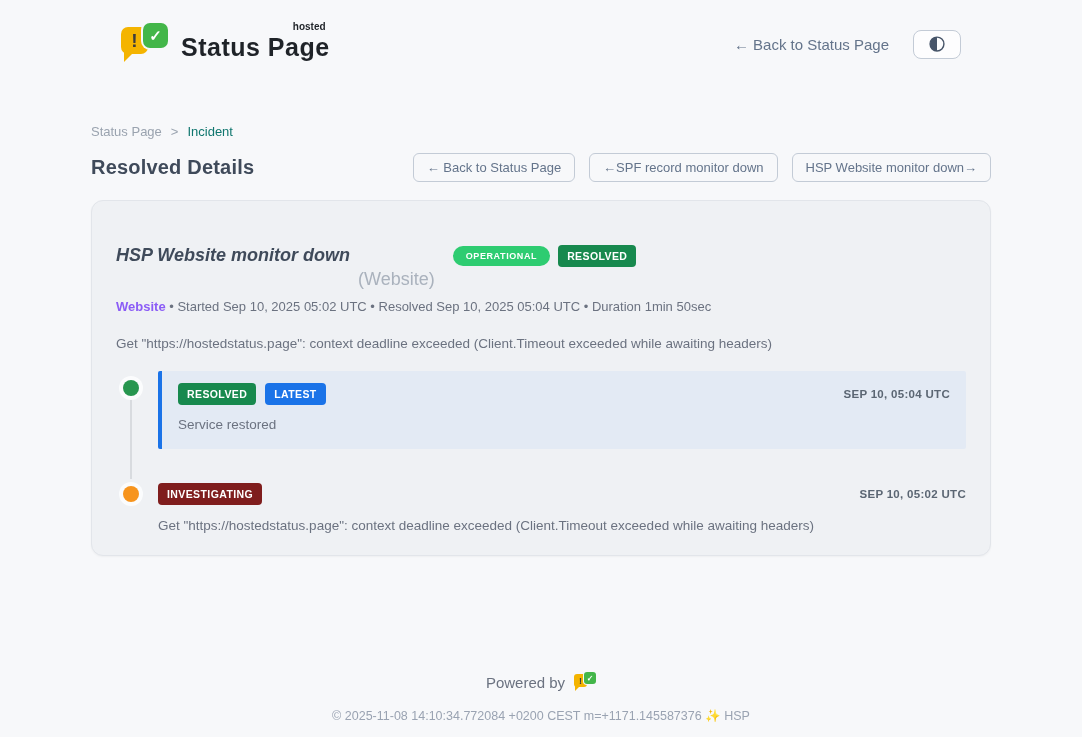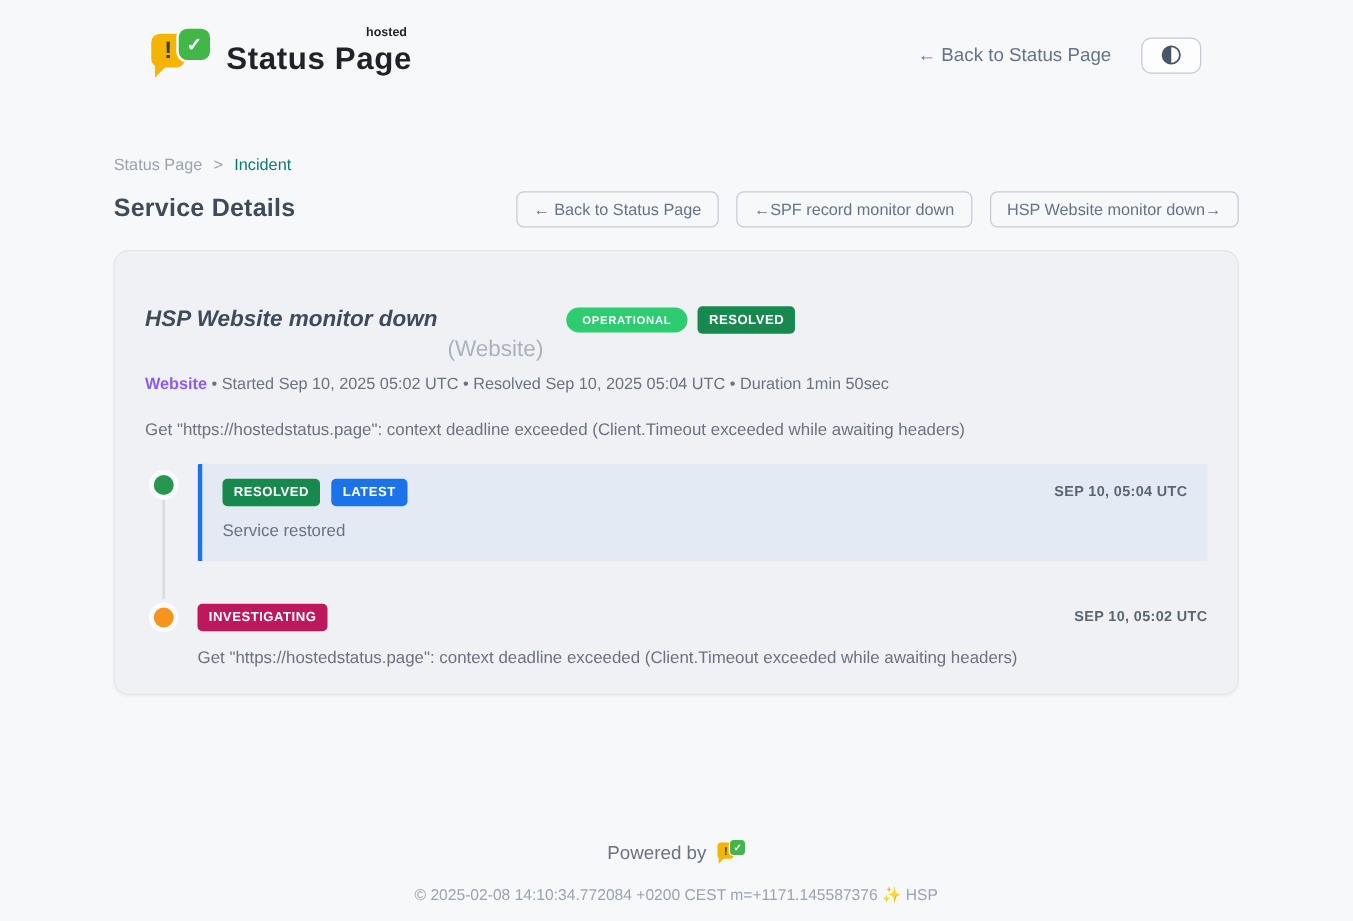--- a/index.html
+++ b/index.html
@@ -124,21 +124,21 @@
     margin-top: -6px;
   }
   .tl-head { display: flex; align-items: center; justify-content: space-between; }
   .tl-badges { display: flex; gap: 9px; }
   .tl-badge {
     color: #ffffff; font-size: 10.5px; font-weight: bold; letter-spacing: 0.4px;
     padding: 5px 9px; border-radius: 4px;
   }
   .tl-badge.resolved { background: #17894e; }
   .tl-badge.latest { background: #1a73e8; }
-  .tl-badge.investigating { background: #be185d; text-align: center; }
+  .tl-badge.investigating { background: #7f1d1d; text-align: center; }
   .tl-date { font-size: 11.5px; font-weight: bold; color: #5b6673; letter-spacing: 0.3px; }
   .tl-message { margin-top: 12px; font-size: 13.5px; color: #6b7280; }
   .tl-body.plain .tl-message { margin-top: 13px; }
 
   
   .footer { margin-top: auto; padding-bottom: 14px; text-align: center; }
   .powered { display: flex; align-items: center; justify-content: center; gap: 9px; font-size: 15px; color: #6b7280; }
   .mini-logo { position: relative; width: 22px; height: 20px; display: inline-block; }
   .mini-yellow {
     position: absolute; left: 0; top: 2px; width: 13px; height: 13px;
@@ -186,21 +186,21 @@
 </div>
 
 <div class="container">
   <div class="breadcrumb">
     <span class="crumb-root">Status Page</span>
     <span>&gt;</span>
     <span class="crumb-current">Incident</span>
   </div>
 
   <div class="title-row">
-    <h1 class="page-title">Service Details</h1>
+    <h1 class="page-title">Resolved Details</h1>
     <div class="nav-buttons">
       <button class="nav-btn">← Back to Status Page</button>
       <button class="nav-btn">←SPF record monitor down</button>
       <button class="nav-btn">HSP Website monitor down→</button>
     </div>
   </div>
 
   <div class="card">
     <div class="card-title-row">
       <span class="card-title">HSP Website monitor down</span>
@@ -249,14 +249,14 @@
 
 <div class="footer">
   <div class="powered">
     <span>Powered by</span>
     <span class="mini-logo">
       <span class="mini-tail"></span>
       <span class="mini-yellow">!</span>
       <span class="mini-green">✓</span>
     </span>
   </div>
-  <div class="copyright">© 2025-02-08 14:10:34.772084 +0200 CEST m=+1171.145587376 ✨ HSP</div>
+  <div class="copyright">© 2025-11-08 14:10:34.772084 +0200 CEST m=+1171.145587376 ✨ HSP</div>
 </div>
 
 </body></html>

